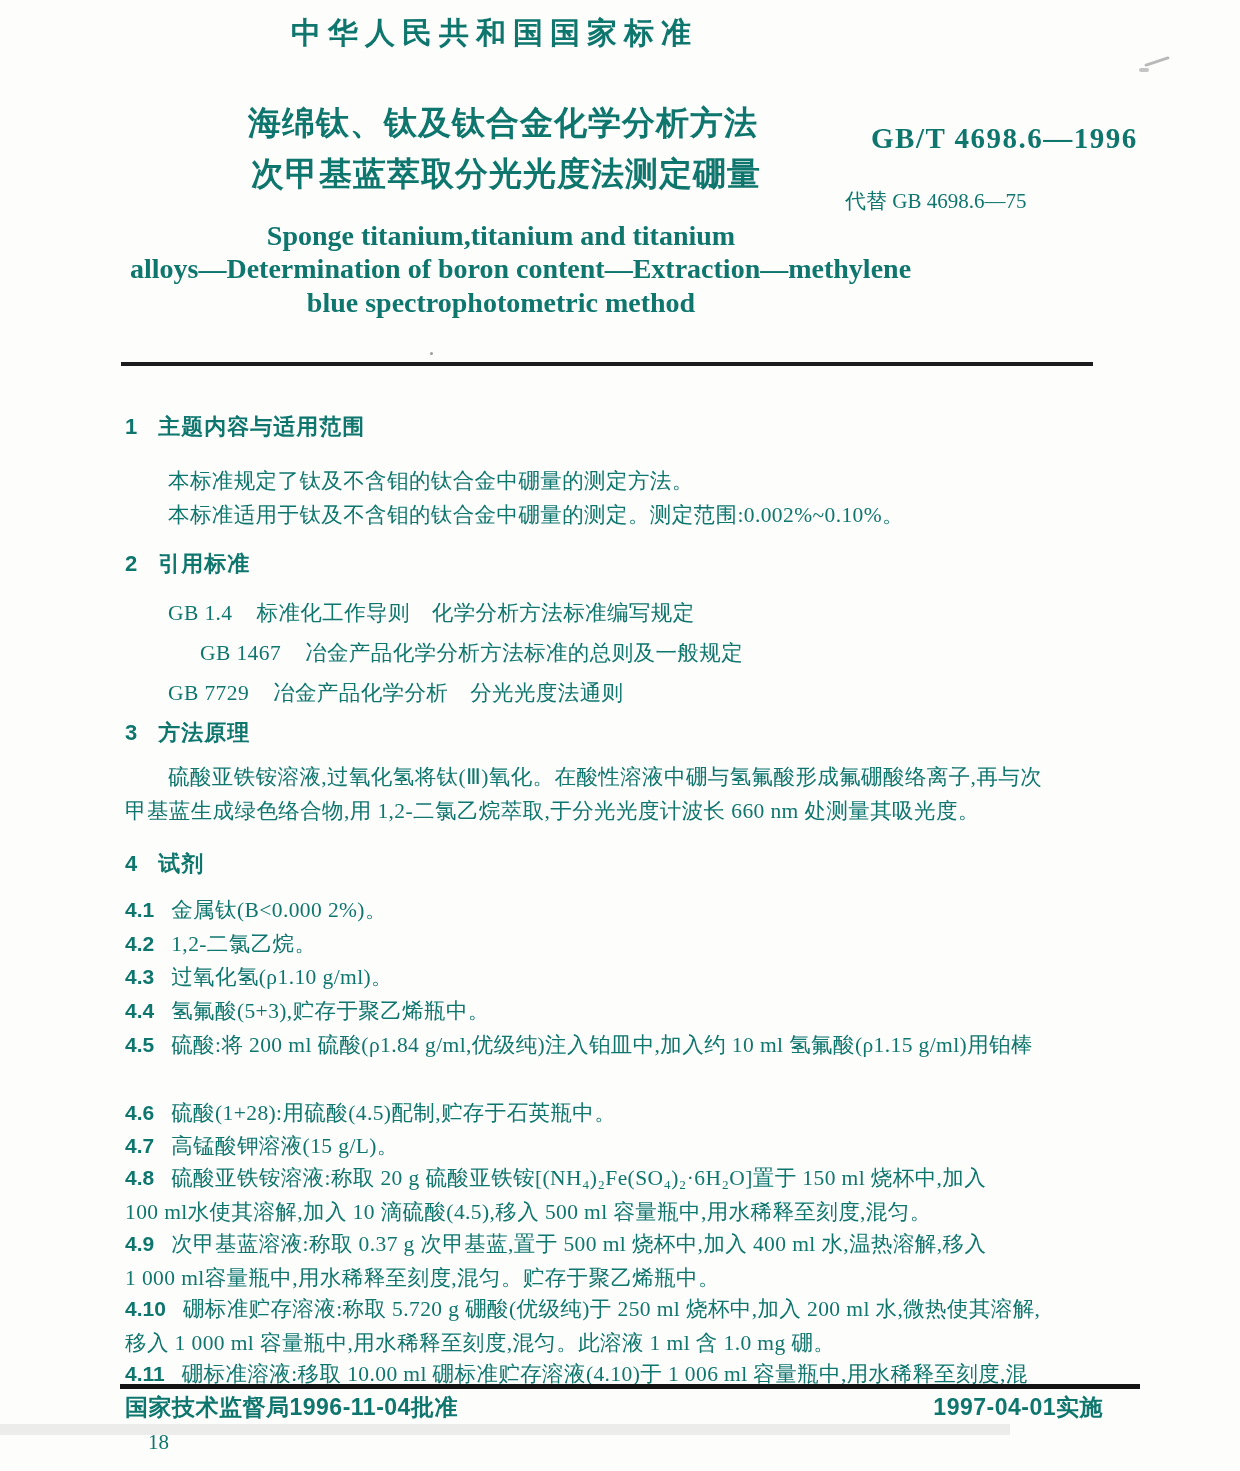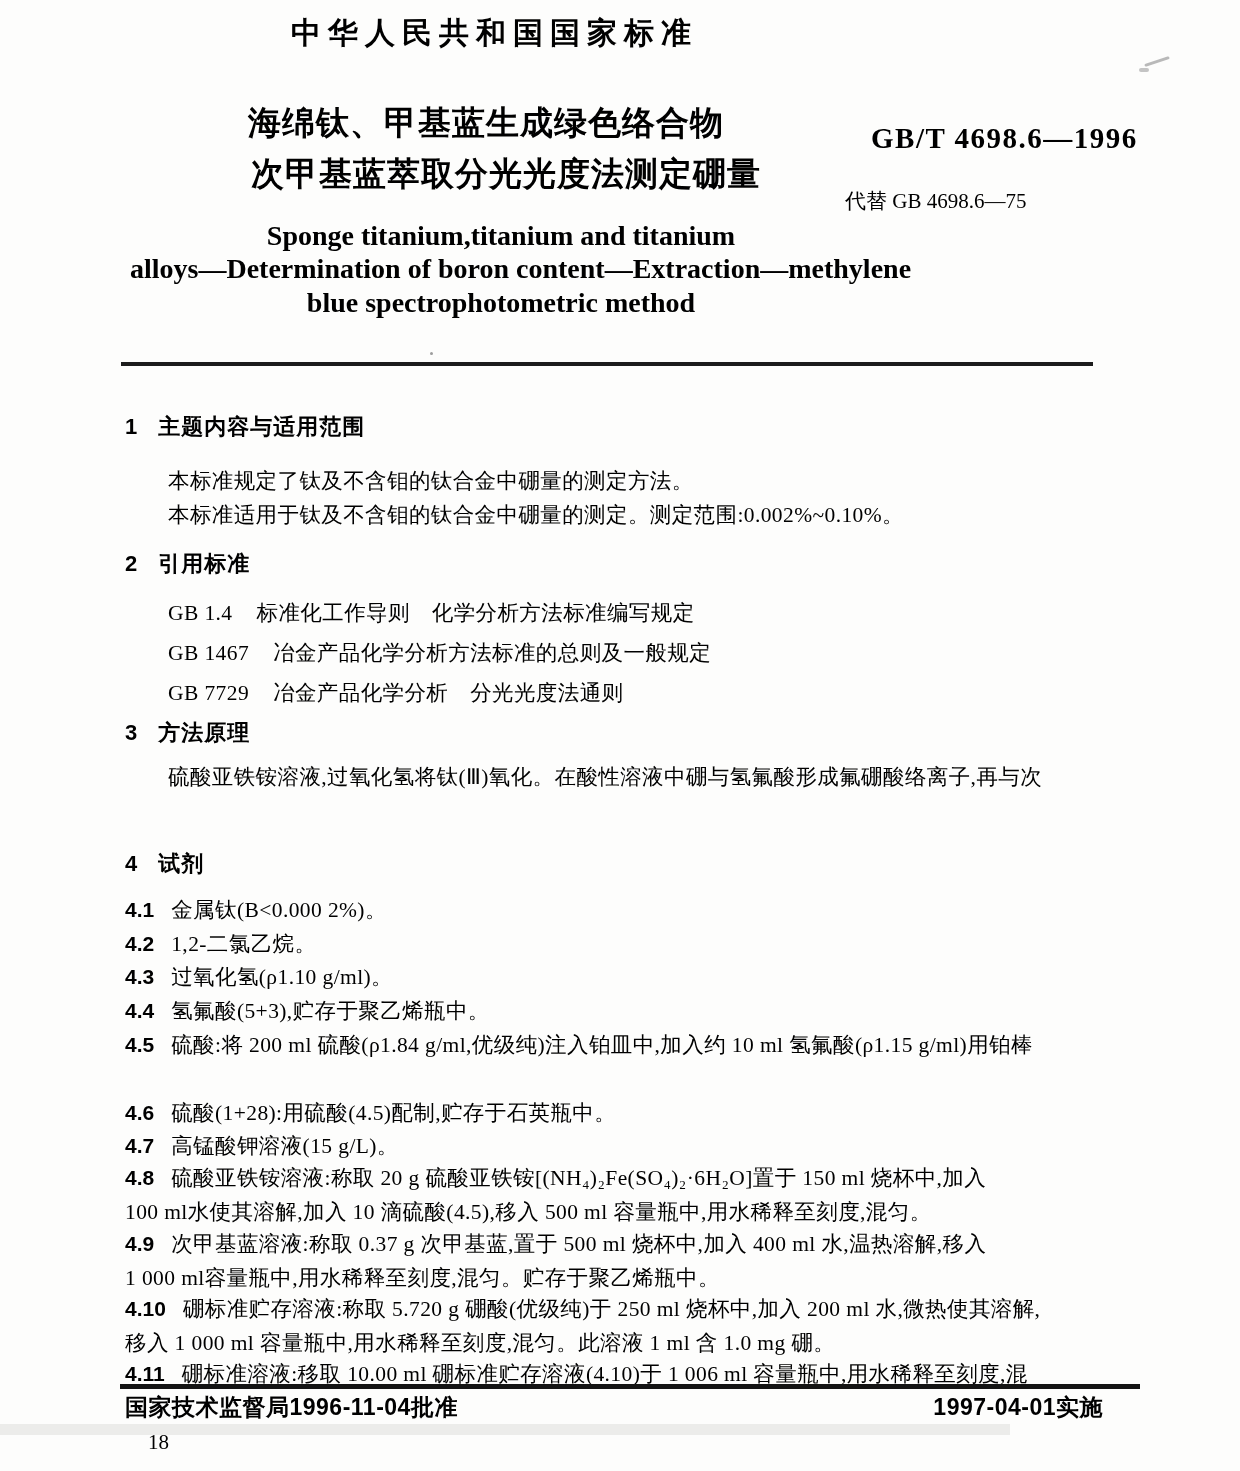--- a/index.html
+++ b/index.html
@@ -2,21 +2,21 @@
 <html><head>
 <meta charset="utf-8">
 <style>
   html,body { margin:0; padding:0; background:#9a9a9a; }
   .page {
     position:relative;
     width:1240px; height:1471px;
     margin:0 auto;
     background:#fdfdfc;
     overflow:hidden;
-    color:#000000;
+    color:#0f766e;
   }
   .abs { position:absolute; white-space:nowrap; }
   
   .hei { font-family:"Liberation Sans", sans-serif; font-weight:bold; }
   
   .song { font-family:"Liberation Serif", serif; }
 
   .std-header { left:291px; top:13px; font-size:30px; letter-spacing:7px; }
   .cn-title-1 { left:248px; top:101px; font-size:33px; letter-spacing:1px; }
   .cn-title-2 { left:251px; top:152px; font-size:33px; letter-spacing:1px; }
@@ -51,21 +51,21 @@
   .streak-bottom { position:absolute; left:0; top:1424px; width:1010px; height:11px; background:#ececea; }
   .dot-1 { position:absolute; left:430px; top:352px; width:3px; height:3px; background:#9d9d9d; border-radius:50%; }
 </style>
 </head>
 <body>
 
 <div class="page">
 
   <div class="abs hei std-header">中华人民共和国国家标准</div>
 
-  <div class="abs hei cn-title-1">海绵钛、甲基蓝生成绿色络合物</div>
+  <div class="abs hei cn-title-1">海绵钛、钛及钛合金化学分析方法</div>
   <div class="abs hei cn-title-2">次甲基蓝萃取分光光度法测定硼量</div>
 
   <div class="abs song std-code">GB/T 4698.6—1996</div>
   <div class="abs song replaces">代替 GB 4698.6—75</div>
 
   <div class="abs song en-title en-1">Sponge titanium,titanium and titanium</div>
   <div class="abs song en-title en-2">alloys—Determination of boron content—Extraction—methylene</div>
   <div class="abs song en-title en-3">blue spectrophotometric method</div>
 
   <div class="rule-top"></div>
@@ -76,31 +76,32 @@
   </div>
   <div class="abs song bodyline ind" style="top:466px;">本标准规定了钛及不含钼的钛合金中硼量的测定方法。</div>
   <div class="abs song bodyline ind" style="top:500px;">本标准适用于钛及不含钼的钛合金中硼量的测定。测定范围:0.002%~0.10%。</div>
 
   <div class="abs hei h-sec lm" style="top:549px;">
     <span class="sec-num">2</span><span>引用标准</span>
   </div>
   <div class="abs song bodyline ind" style="top:598px;">
     <span class="ref-code">GB 1.4</span><span>标准化工作导则　化学分析方法标准编写规定</span>
   </div>
-  <div class="abs song bodyline ind" style="top:638px;">
+  <div class="abs song bodyline ind" style="top:638px;margin-left:32px;">
     <span class="ref-code">GB 1467</span><span>冶金产品化学分析方法标准的总则及一般规定</span>
   </div>
   <div class="abs song bodyline ind" style="top:678px;">
     <span class="ref-code">GB 7729</span><span>冶金产品化学分析　分光光度法通则</span>
   </div>
 
   <div class="abs hei h-sec lm" style="top:718px;">
     <span class="sec-num">3</span><span>方法原理</span>
   </div>
   <div class="abs song bodyline ind" style="top:762px;">硫酸亚铁铵溶液,过氧化氢将钛(Ⅲ)氧化。在酸性溶液中硼与氢氟酸形成氟硼酸络离子,再与次</div>
+  <div class="abs song bodyline lm" style="top:796px;">甲基蓝生成绿色络合物,用 1,2-二氯乙烷萃取,于分光光度计波长 660 nm 处测量其吸光度。</div>
 
   <div class="abs hei h-sec lm" style="top:849px;">
     <span class="sec-num">4</span><span>试剂</span>
   </div>
 
   <div class="abs song bodyline lm" style="top:895px;">
     <span class="item-num">4.1</span><span>金属钛(B&lt;0.000 2%)。</span>
   </div>
   <div class="abs song bodyline lm" style="top:929px;">
     <span class="item-num">4.2</span><span>1,2-二氯乙烷。</span>

